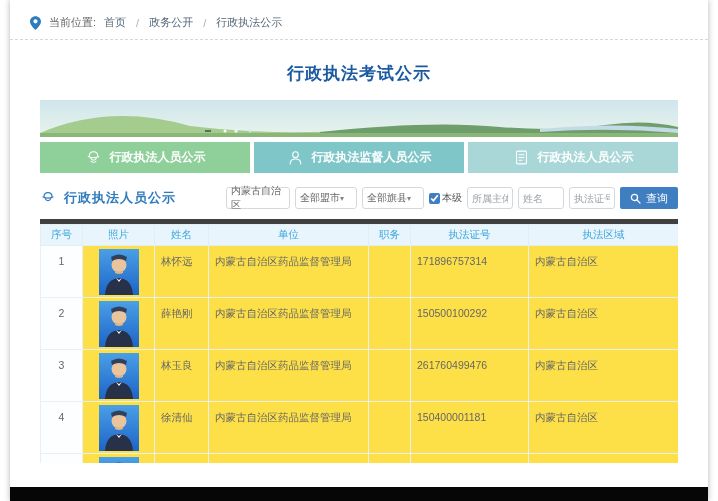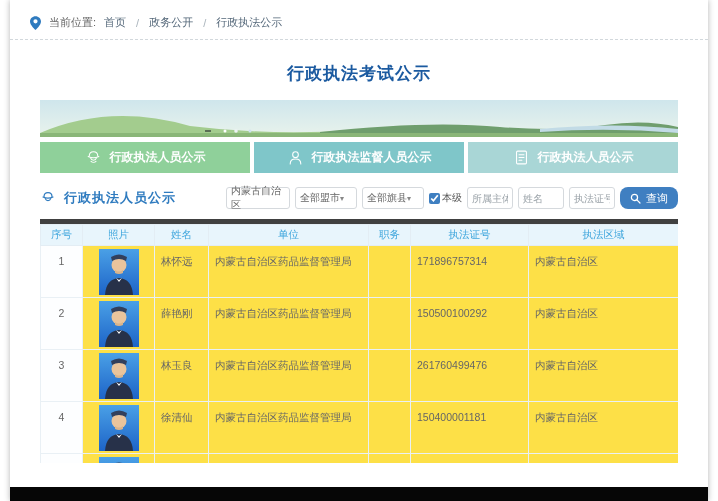--- a/index.html
+++ b/index.html
@@ -44,21 +44,21 @@
   .filters { display:flex; align-items:center; gap:5px; margin-left:auto; }
   .box, .filters input[type=text] { height:22px; border:1px solid #d5d9dd; border-radius:3px;
     background:#fff; font-size:10px; color:#666; padding:0 4px; display:flex; align-items:center; }
   .region-box { width:64px; }
   .select-box { width:62px; justify-content:flex-start; cursor:pointer; }
   .select-box .caret { color:#888; font-size:8px; }
   .filters input[type=text] { width:46px; font-family:inherit; }
   .filters input::placeholder { color:#9aa2a8; }
   .chk-wrap { display:flex; align-items:center; gap:2px; font-size:10px; color:#555; }
   .chk-wrap input { width:11px; height:11px; accent-color:#3f7fc1; }
-  .search-btn { height:22px; background:#3f7fc1; color:#fff; border:none; border-radius:8px;
+  .search-btn { height:22px; background:#3f7fc1; color:#fff; border:none; border-radius:2px;
     font-size:11px; padding:0 10px; display:flex; align-items:center; gap:5px; cursor:pointer;
     font-family:inherit; }
   .search-btn svg { width:11px; height:11px; }
 
   
   .table-wrap { margin-top:9px; height:244px; overflow:hidden; border-top:5px solid #404040; }
   table { width:638px; border-collapse:collapse; table-layout:fixed; }
   col.c-no{width:42px} col.c-photo{width:72px} col.c-name{width:54px} col.c-unit{width:160px}
   col.c-pos{width:42px} col.c-cert{width:118px} col.c-area{width:150px}
   thead th { background:#e8f5fc; color:#41a7dd; font-size:10.5px; font-weight:normal;

